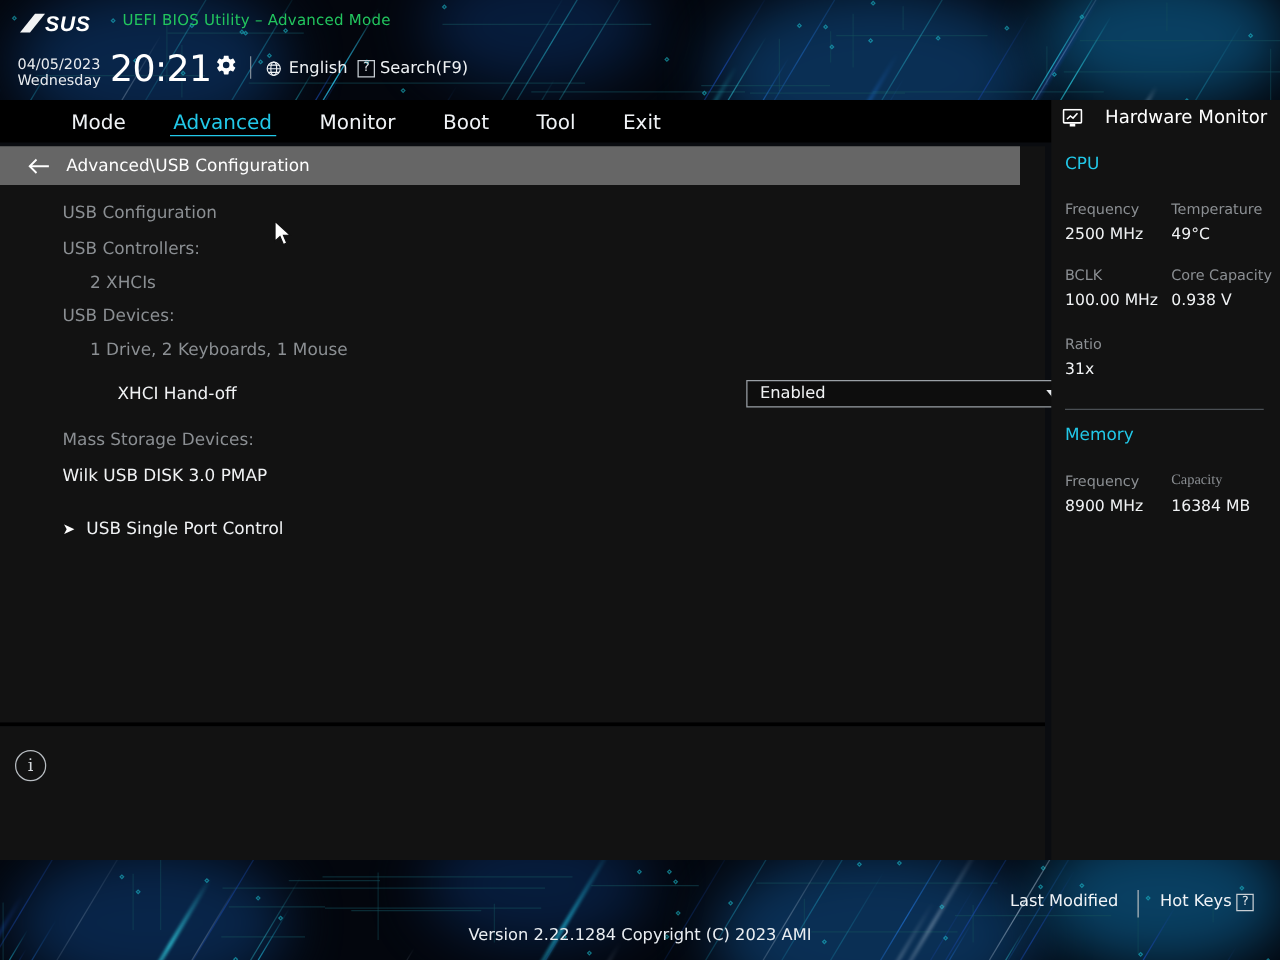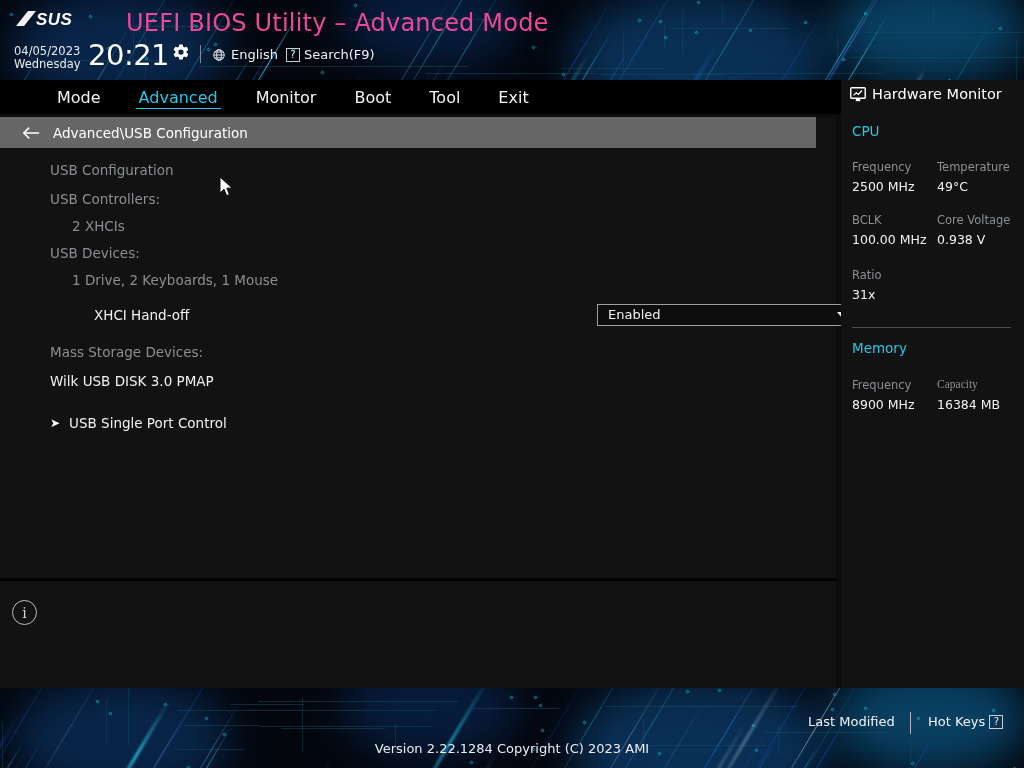--- a/index.html
+++ b/index.html
@@ -42,22 +42,22 @@
     position:absolute; width:3px; height:3px; border:1px solid #1ec8d8;
     opacity:.55; transform:rotate(45deg);
   }
 
   
   #asus-logo {
     position:absolute; left:14px; top:8px; width:84px; height:22px;
     display:flex; align-items:center; justify-content:center;
   }
   #bios-title {
-    position:absolute; left:126px; top:9px;
-    font-size:24px; color:#ec4899; letter-spacing:.2px;
+    position:absolute; left:98px; top:9px;
+    font-size:12px; color:#22c55e; letter-spacing:.2px;
     font-family:"DejaVu Sans", sans-serif;
     white-space:nowrap;
   }
   #datebox {
     position:absolute; left:14px; top:45px;
     font-size:11.5px; line-height:13px; color:#e9ecef;
   }
   #clock {
     position:absolute; left:88px; top:41px;
     font-size:29px; line-height:29px; color:#ffffff;
@@ -171,21 +171,21 @@
     cursor:pointer;
   }
 
   
   #sidebar {
     position:absolute; left:841px; top:80px; width:183px; height:608px;
     background:#121212;
   }
   #hw-title {
     position:absolute; left:9px; top:6px;
-    display:flex; align-items:center; gap:6px;
+    display:flex; align-items:center; gap:18px;
     font-size:14.5px; color:#ffffff;
   }
   .monitor-ico { width:16px; height:15px; }
 
   .sec-title {
     position:absolute; left:11px;
     font-size:13.5px; color:#22c8e8;
   }
   .hw-key {
     position:absolute; font-size:11.5px; color:#8b8f93; white-space:nowrap;
@@ -437,21 +437,21 @@
 
     <div class="sec-title" style="top:43px;">CPU</div>
 
     <div class="hw-key col-a" style="top:80px;">Frequency</div>
     <div class="hw-val col-a" style="top:99px;">2500 MHz</div>
     <div class="hw-key col-b" style="top:80px;">Temperature</div>
     <div class="hw-val col-b" style="top:99px;">49°C</div>
 
     <div class="hw-key col-a" style="top:133px;">BCLK</div>
     <div class="hw-val col-a" style="top:152px;">100.00 MHz</div>
-    <div class="hw-key col-b" style="top:133px;">Core Voltage</div>
+    <div class="hw-key col-b" style="top:133px;">Core Capacity</div>
     <div class="hw-val col-b" style="top:152px;">0.938 V</div>
 
     <div class="hw-key col-a" style="top:188px;">Ratio</div>
     <div class="hw-val col-a" style="top:207px;">31x</div>
 
     <div id="sb-divider"></div>
 
     <div class="sec-title" style="top:260px;">Memory</div>
 
     <div class="hw-key col-a" style="top:298px;">Frequency</div>

